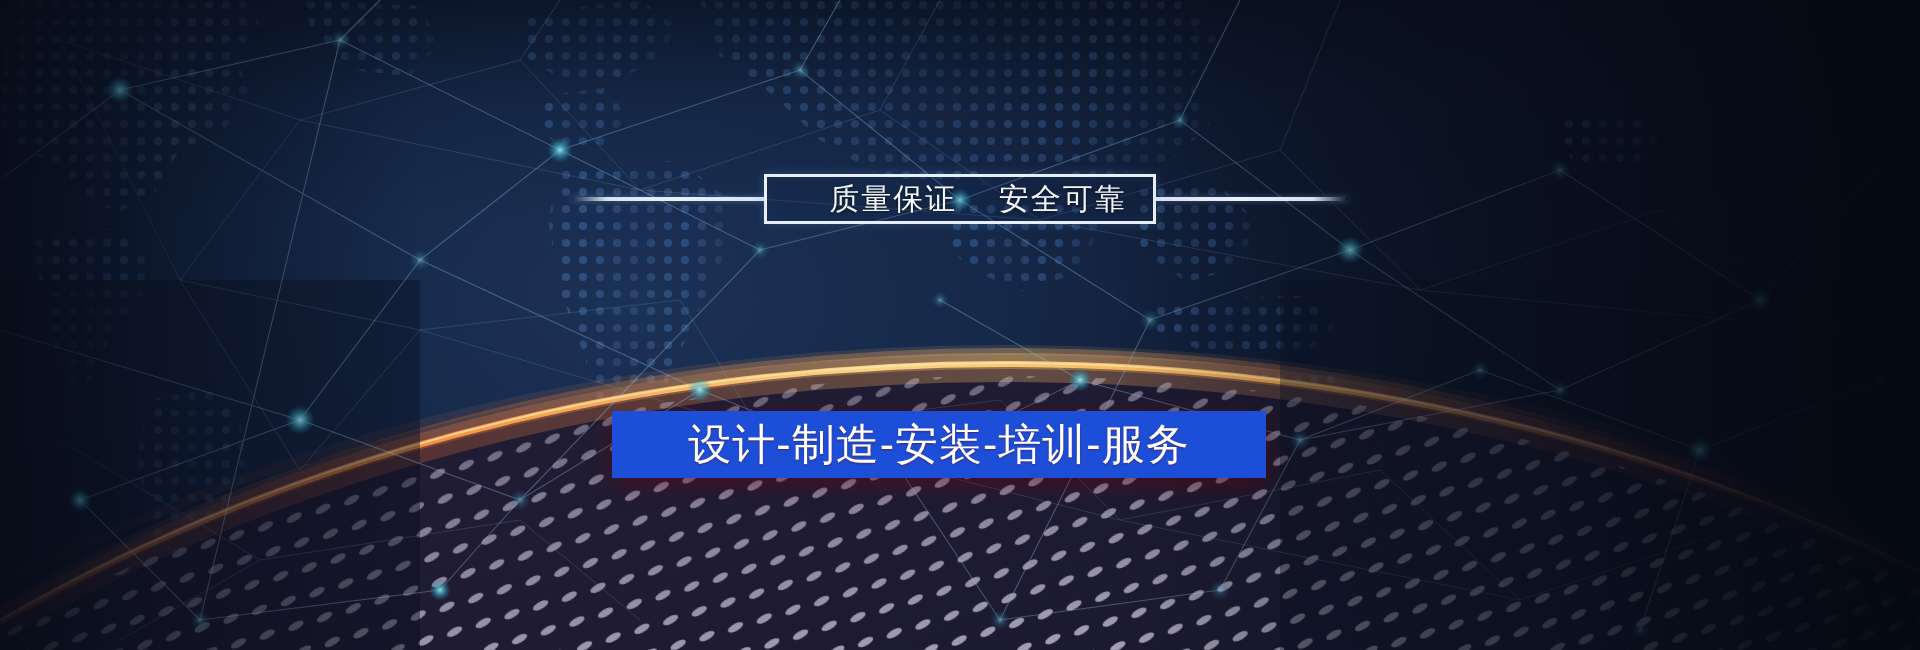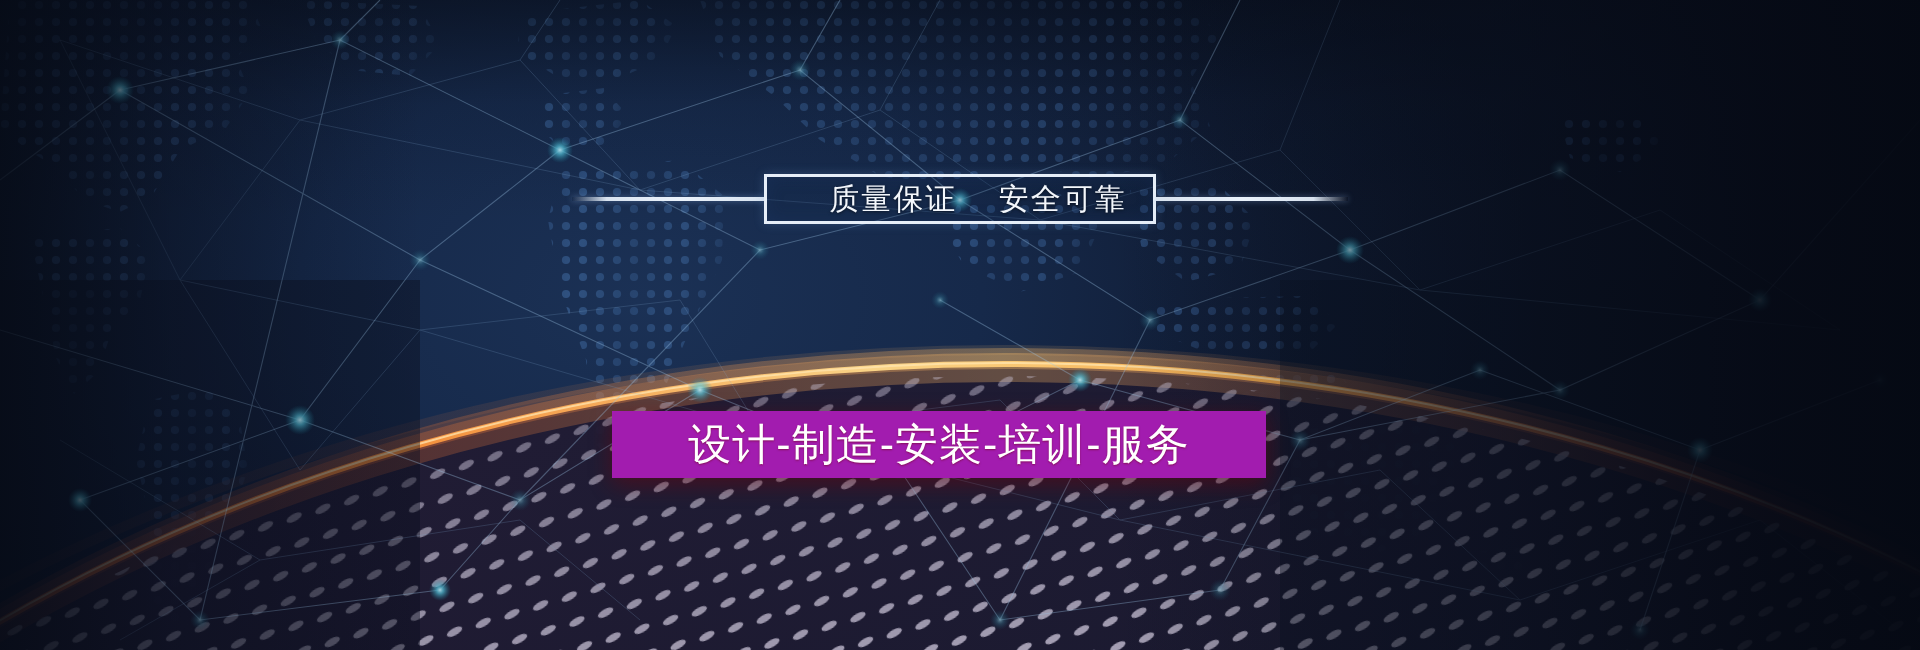--- a/index.html
+++ b/index.html
@@ -108,21 +108,21 @@
       drop-shadow(2px 3px 0px rgba(10,18,34,.85))
       drop-shadow(4px 6px 10px rgba(4,8,18,.75));
     text-shadow:none;
     padding:0 4px;
   }
 
   
   #redbar{
     position:absolute;left:612px;top:411px;
     width:654px;height:67px;
-    background:#a21caf;
+    background:#1d4ed8;
     display:flex;align-items:center;justify-content:center;
     box-shadow:0 6px 22px rgba(120,0,8,.45);
   }
   #redbar-text{
     color:#ffffff;
     font-size:43px;
     line-height:1;
     letter-spacing:1px;
     white-space:pre;
     font-weight:400;

